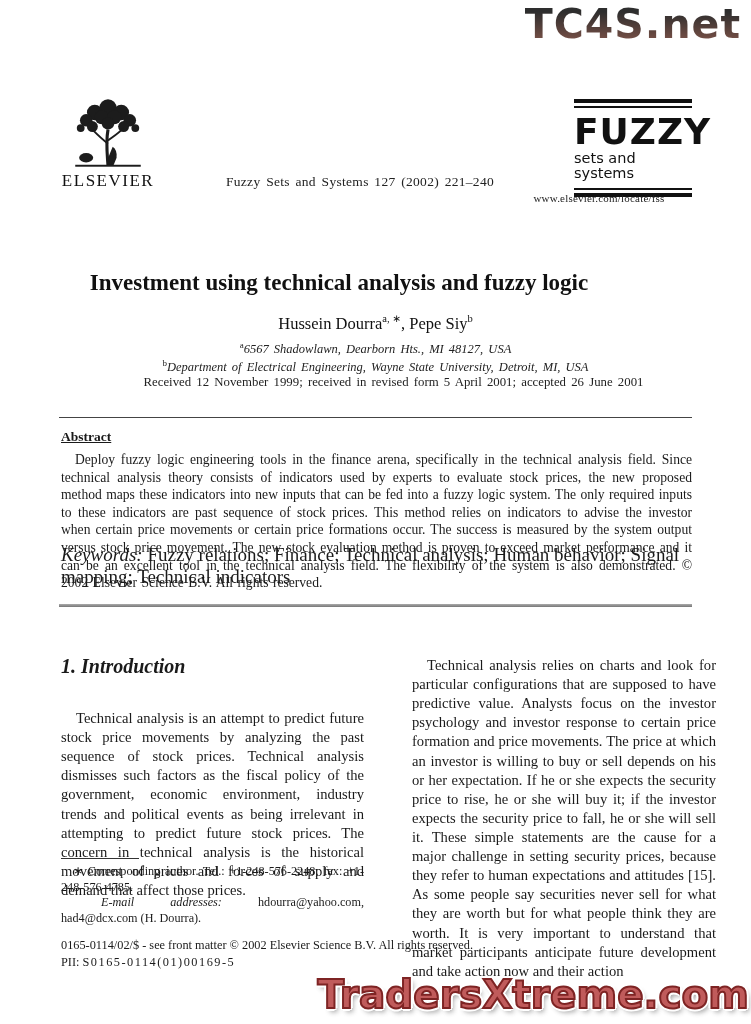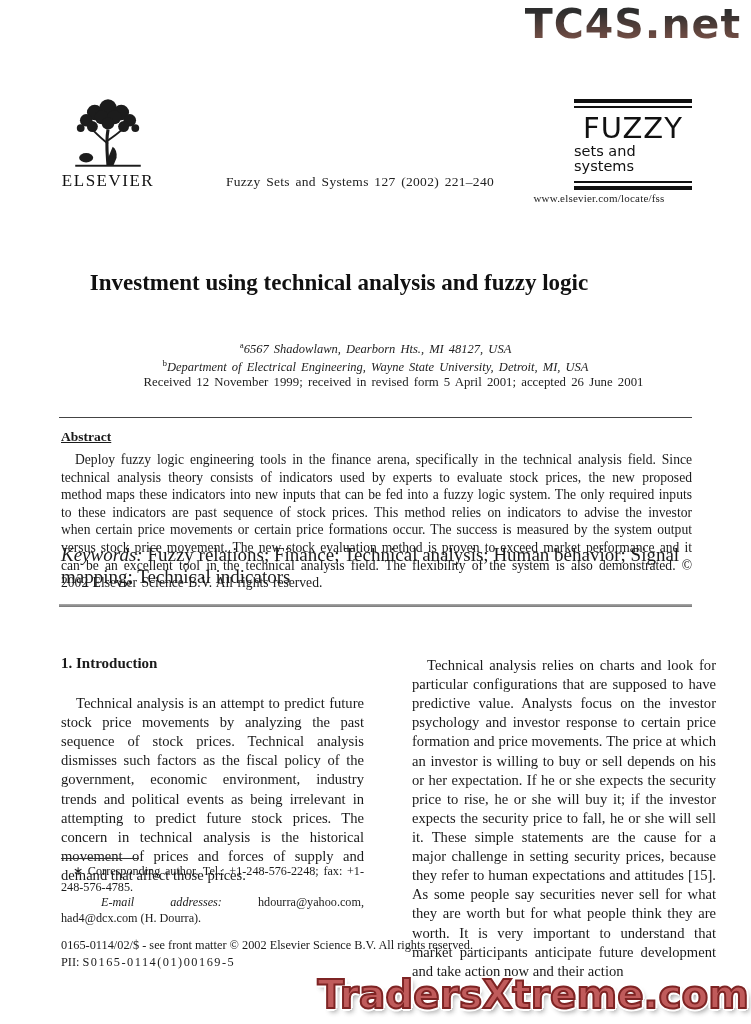--- a/index.html
+++ b/index.html
@@ -57,22 +57,22 @@
     text-align: center; font-size: 13.5px; color: #222;
     letter-spacing: 0.3px; word-spacing: 2px;
   }
 
   .fss-logo { position: absolute; left: 574px; top: 99px; width: 118px; }
   .fss-rule-thick { height: 4px; background: #111; }
   .fss-rule-thin { height: 1.5px; background: #111; margin-top: 3px; }
   .fss-rule-thin-b { height: 1.5px; background: #111; }
   .fss-rule-thick-b { height: 4px; background: #111; margin-top: 3px; }
   .fss-title {
-    font-family: "DejaVu Sans", sans-serif; font-weight: 400;
-    font-size: 29px; letter-spacing: 1px; color: #111;
+    font-family: "DejaVu Sans", sans-serif; font-weight: 700;
+    font-size: 36px; letter-spacing: 1px; color: #111;
     text-align: center; margin-top: 6px; line-height: 1;
   }
   .fss-subtitle {
     font-family: "DejaVu Sans", sans-serif; font-size: 14.5px; color: #111;
     margin: 1px 0 6px 0; line-height: 1.1;
   }
   .fss-url {
     position: absolute; left: 516px; top: 192px; width: 166px;
     text-align: center; font-size: 11px; color: #222; letter-spacing: 0.2px;
   }
@@ -112,21 +112,21 @@
   }
   .keywords .kw-label { font-style: italic; }
   .rule-bottom {
     position: absolute; left: 59px; top: 604px; width: 633px; height: 3px;
     background: linear-gradient(to bottom, #aaa, #777);
   }
 
   
   .col-left  { position: absolute; left: 61px;  top: 655px; width: 303px; }
   .col-right { position: absolute; left: 388px; top: 656px; width: 304px; margin-left: 24px; }
-  .section-heading { font-size: 15px; font-weight: bold; margin-bottom: 22px; }
+  .section-heading { font-size: 20px; font-weight: bold; margin-bottom: 31px; font-style: italic; }
   .body-para {
     font-size: 14.6px; line-height: 1.31; text-align: justify;
     text-indent: 15px; color: #1a1a1a;
   }
 
   
   .footnote { position: absolute; left: 61px; top: 858px; width: 303px; font-size: 12.2px; line-height: 1.28; }
   .footnote-rule { width: 78px; height: 1px; background: #333; margin-bottom: 5px; }
   .footnote p { text-indent: 12px; text-align: justify; }
   .fn-email-label { font-style: italic; margin-left: 28px; }
@@ -178,20 +178,23 @@
     <div class="fss-rule-thick"></div>
     <div class="fss-rule-thin"></div>
     <div class="fss-title">FUZZY</div>
     <div class="fss-subtitle">sets and systems</div>
     <div class="fss-rule-thin-b"></div>
     <div class="fss-rule-thick-b"></div>
   </div>
   <div class="fss-url">www.elsevier.com/locate/fss</div>
 
   <h1 class="article-title">Investment using technical analysis and fuzzy logic</h1>
+  <div class="authors">
+    <span>Hussein Dourra</span><sup>a, ∗</sup><span>, </span><span>Pepe Siy</span><sup>b</sup>
+  </div>
   <div class="affiliations">
     <div><sup>a</sup><span>6567 Shadowlawn, Dearborn Hts., MI 48127, USA</span></div>
     <div><sup>b</sup><span>Department of Electrical Engineering, Wayne State University, Detroit, MI, USA</span></div>
   </div>
   <div class="history">Received 12 November 1999; received in revised form 5 April 2001; accepted 26 June 2001</div>
 
   <div class="rule-top"></div>
   <div class="abstract-heading">Abstract</div>
   <p class="abstract-text">Deploy fuzzy logic engineering tools in the finance arena, specifically in the technical analysis field. Since technical analysis theory consists of indicators used by experts to evaluate stock prices, the new proposed method maps these indicators into new inputs that can be fed into a fuzzy logic system. The only required inputs to these indicators are past sequence of stock prices. This method relies on indicators to advise the investor when certain price movements or certain price formations occur. The success is measured by the system output versus stock price movement. The new stock evaluation method is proven to exceed market performance and it can be an excellent tool in the technical analysis field. The flexibility of the system is also demonstrated. © 2002 Elsevier Science B.V. All rights reserved.</p>
   <div class="keywords">

